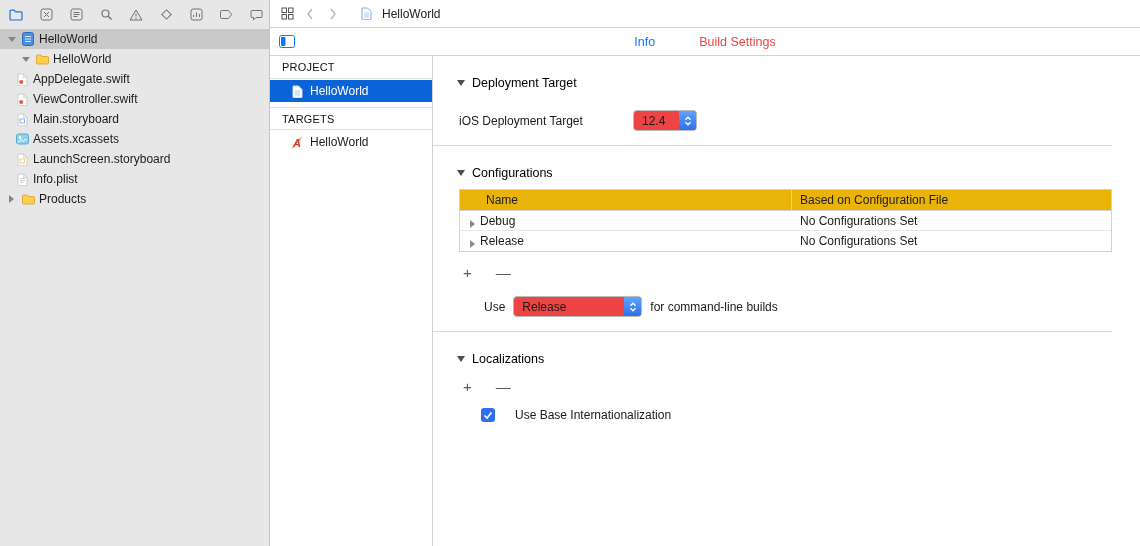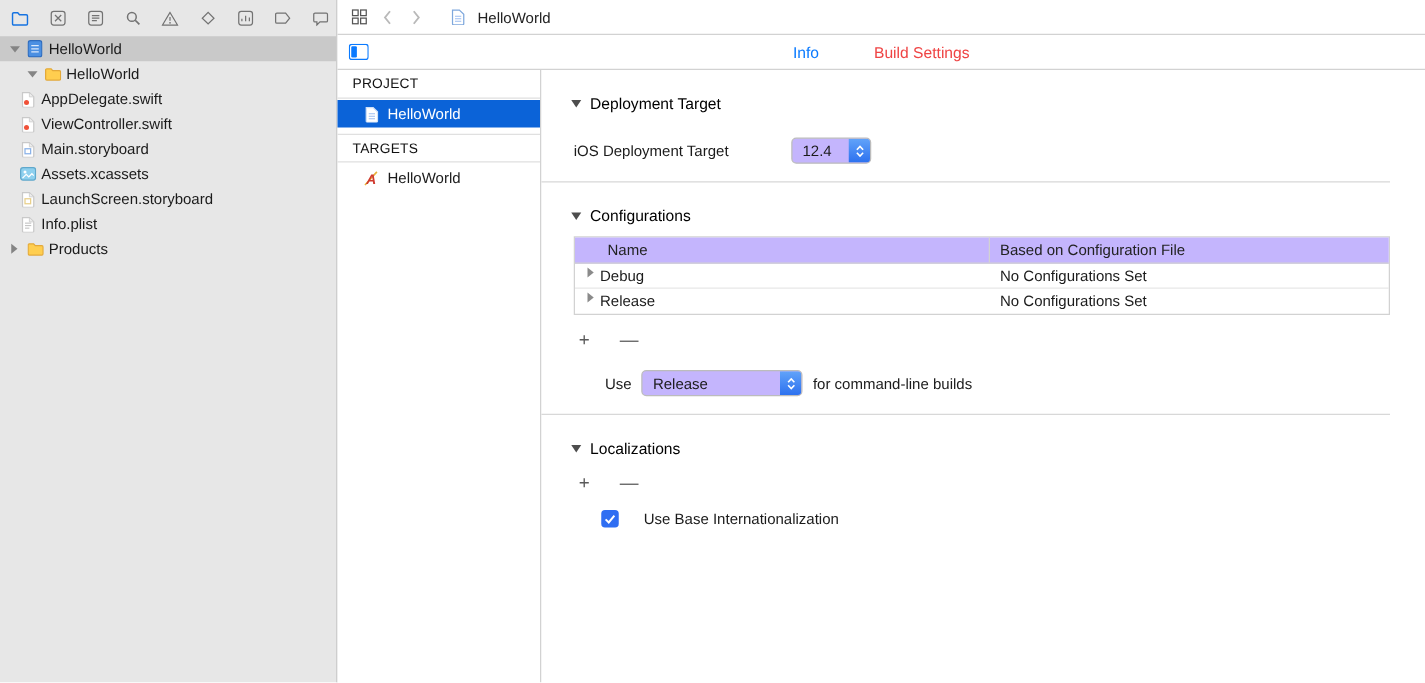--- a/index.html
+++ b/index.html
@@ -37,34 +37,34 @@
   .pp-item{height:22px;display:flex;align-items:center;gap:6px;padding-left:20px;margin-top:1px}
   .pp-item.selected{background:#0b63d8;color:#fff}
 
   
   .content{flex:1;overflow:hidden;padding-right:28px}
   .section-head{display:flex;align-items:center;gap:7px;margin:20px 0 0 24px}
   .sdisc{width:0;height:0;border-left:4.5px solid transparent;border-right:4.5px solid transparent;border-top:6px solid #4d4d4d}
   .section-title{font-weight:normal;font-size:12.5px;color:#000}
   .dep-row{display:flex;align-items:center;gap:8px;margin:20px 0 0 26px}
   .dep-label{width:166px;}
-  .popup{display:inline-flex;align-items:stretch;height:21px;border:1px solid #bcbcbc;border-radius:4px;background:#c4b5fd;overflow:hidden}
+  .popup{display:inline-flex;align-items:stretch;height:21px;border:1px solid #bcbcbc;border-radius:4px;background:#ef4444;overflow:hidden}
   .popup .ptext{display:flex;align-items:center;padding:0 10px 0 8px}
   .popup .pcap{width:17px;background:linear-gradient(#61a3f9,#2d71ef);display:flex;align-items:center;justify-content:center}
   .popup.w-small .ptext{min-width:45px}
   .popup.w-mid .ptext{min-width:110px}
   hr.sep{border:none;border-top:1px solid #d8d8d8;margin:14px 0 0 0}
   .xtable{margin:9px 0 0 26px;border:1px solid #d2d2d2}
-  .thead{display:flex;align-items:stretch;background:#c4b5fd;height:21px;border-bottom:1px solid #d2d2d2}
+  .thead{display:flex;align-items:stretch;background:#eab308;height:21px;border-bottom:1px solid #d2d2d2}
   .th{display:flex;align-items:center;padding-left:8px;color:#222}
   .th.c1{width:51%;border-right:1px solid #d2d2d2}
   .th.c1.name-col{padding-left:26px}
   .trow{display:flex;align-items:center;height:20px;border-bottom:1px solid #e8e8e8}
   .trow:last-child{border-bottom:none}
-  .td{display:flex;align-items:flex-start}
+  .td{display:flex;align-items:flex-end}
   .td.c1{width:51%;gap:5px;padding-left:10px}
   .td.c2{padding-left:8px}
   .row-disc{width:0;height:0;border-top:4px solid transparent;border-bottom:4px solid transparent;border-left:5px solid #8a8a8a}
   .tbody-loc{min-height:49px}
   .pm-row{display:flex;gap:24px;margin:13px 0 0 30px;color:#5a5a5a;font-size:15px;line-height:15px}
   .use-row{display:flex;align-items:center;gap:8px;margin:16px 0 0 51px}
   .check-row{display:flex;align-items:flex-start;gap:20px;margin:14px 0 0 48px}
   .checkbox{width:14px;height:14px;border-radius:3px;background:#2f6ef2;display:flex;align-items:center;justify-content:center}
 </style>
 </head>

